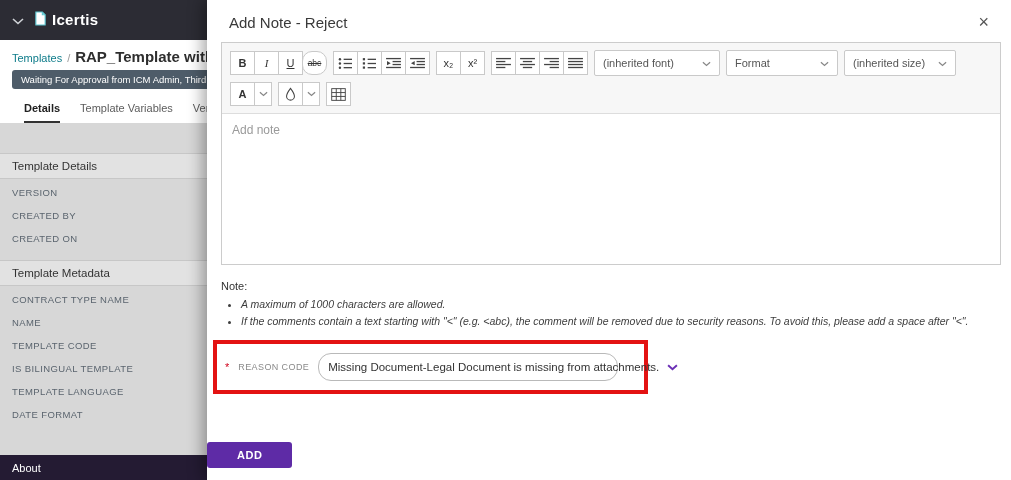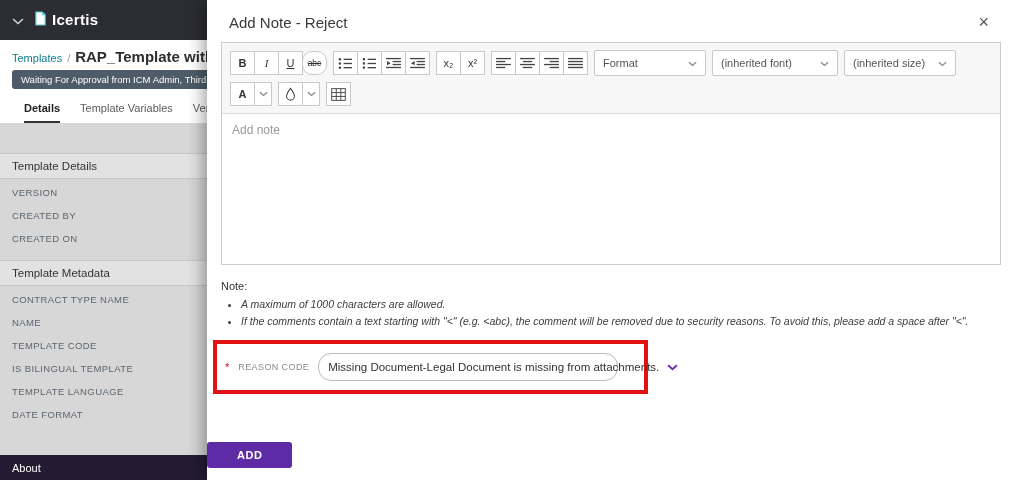--- a/index.html
+++ b/index.html
@@ -206,28 +206,28 @@
             </span>
             <span class="tb-btn">
               <svg width="15" height="13" viewBox="0 0 16 14" fill="#444">
                   <rect x="0" y="1" width="16" height="1.4"></rect>
                   <rect x="0" y="4.2" width="16" height="1.4"></rect>
                   <rect x="0" y="7.4" width="16" height="1.4"></rect>
                   <rect x="0" y="10.6" width="16" height="1.4"></rect>
                 </svg>
             </span>
           </div>
+          <div class="tb-select w-font">
+            <span>(inherited font)</span>
+            <span><svg width="9" height="6" viewBox="0 0 10 6">
+                  <path d="M1 1l4 3.5L9 1" fill="none" stroke="#888" stroke-width="1.4"></path>
+                </svg></span>
+          </div>
           <div class="tb-select w-format">
             <span>Format</span>
-            <span><svg width="9" height="6" viewBox="0 0 10 6">
-                  <path d="M1 1l4 3.5L9 1" fill="none" stroke="#888" stroke-width="1.4"></path>
-                </svg></span>
-          </div>
-          <div class="tb-select w-font">
-            <span>(inherited font)</span>
             <span><svg width="9" height="6" viewBox="0 0 10 6">
                   <path d="M1 1l4 3.5L9 1" fill="none" stroke="#888" stroke-width="1.4"></path>
                 </svg></span>
           </div>
           <div class="tb-select w-size">
             <span>(inherited size)</span>
             <span><svg width="9" height="6" viewBox="0 0 10 6">
                   <path d="M1 1l4 3.5L9 1" fill="none" stroke="#888" stroke-width="1.4"></path>
                 </svg></span>
           </div>

